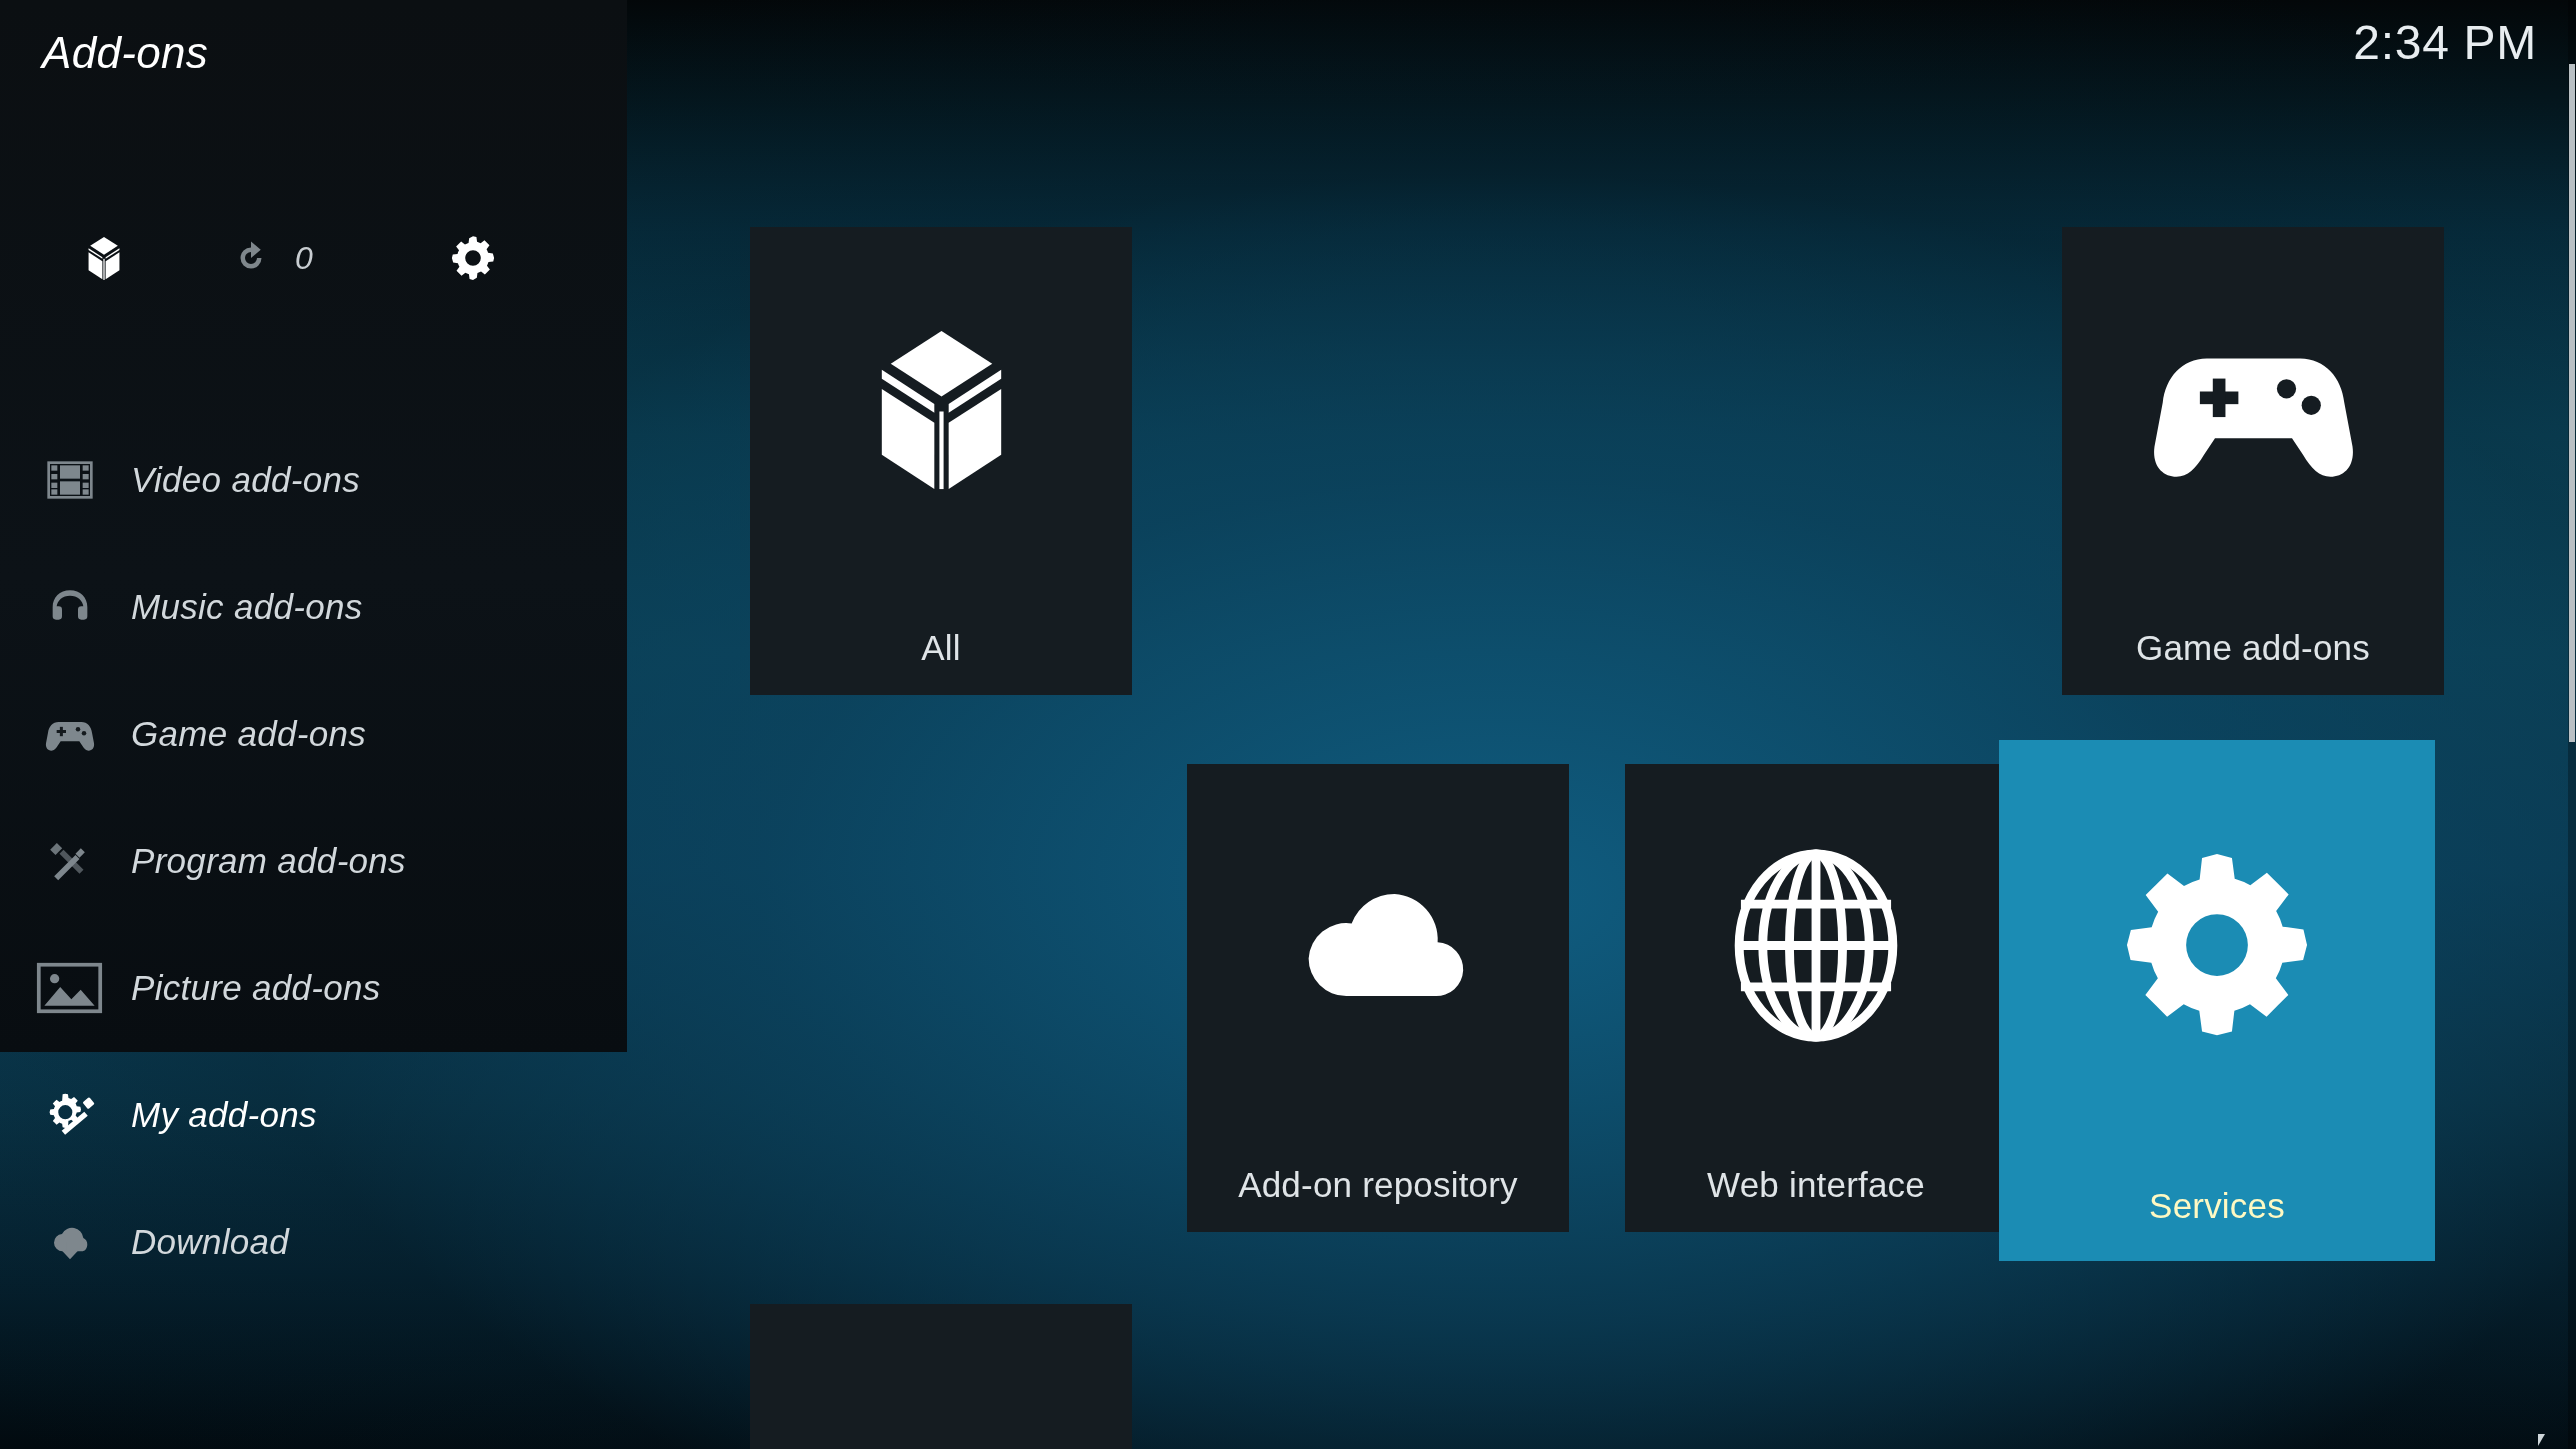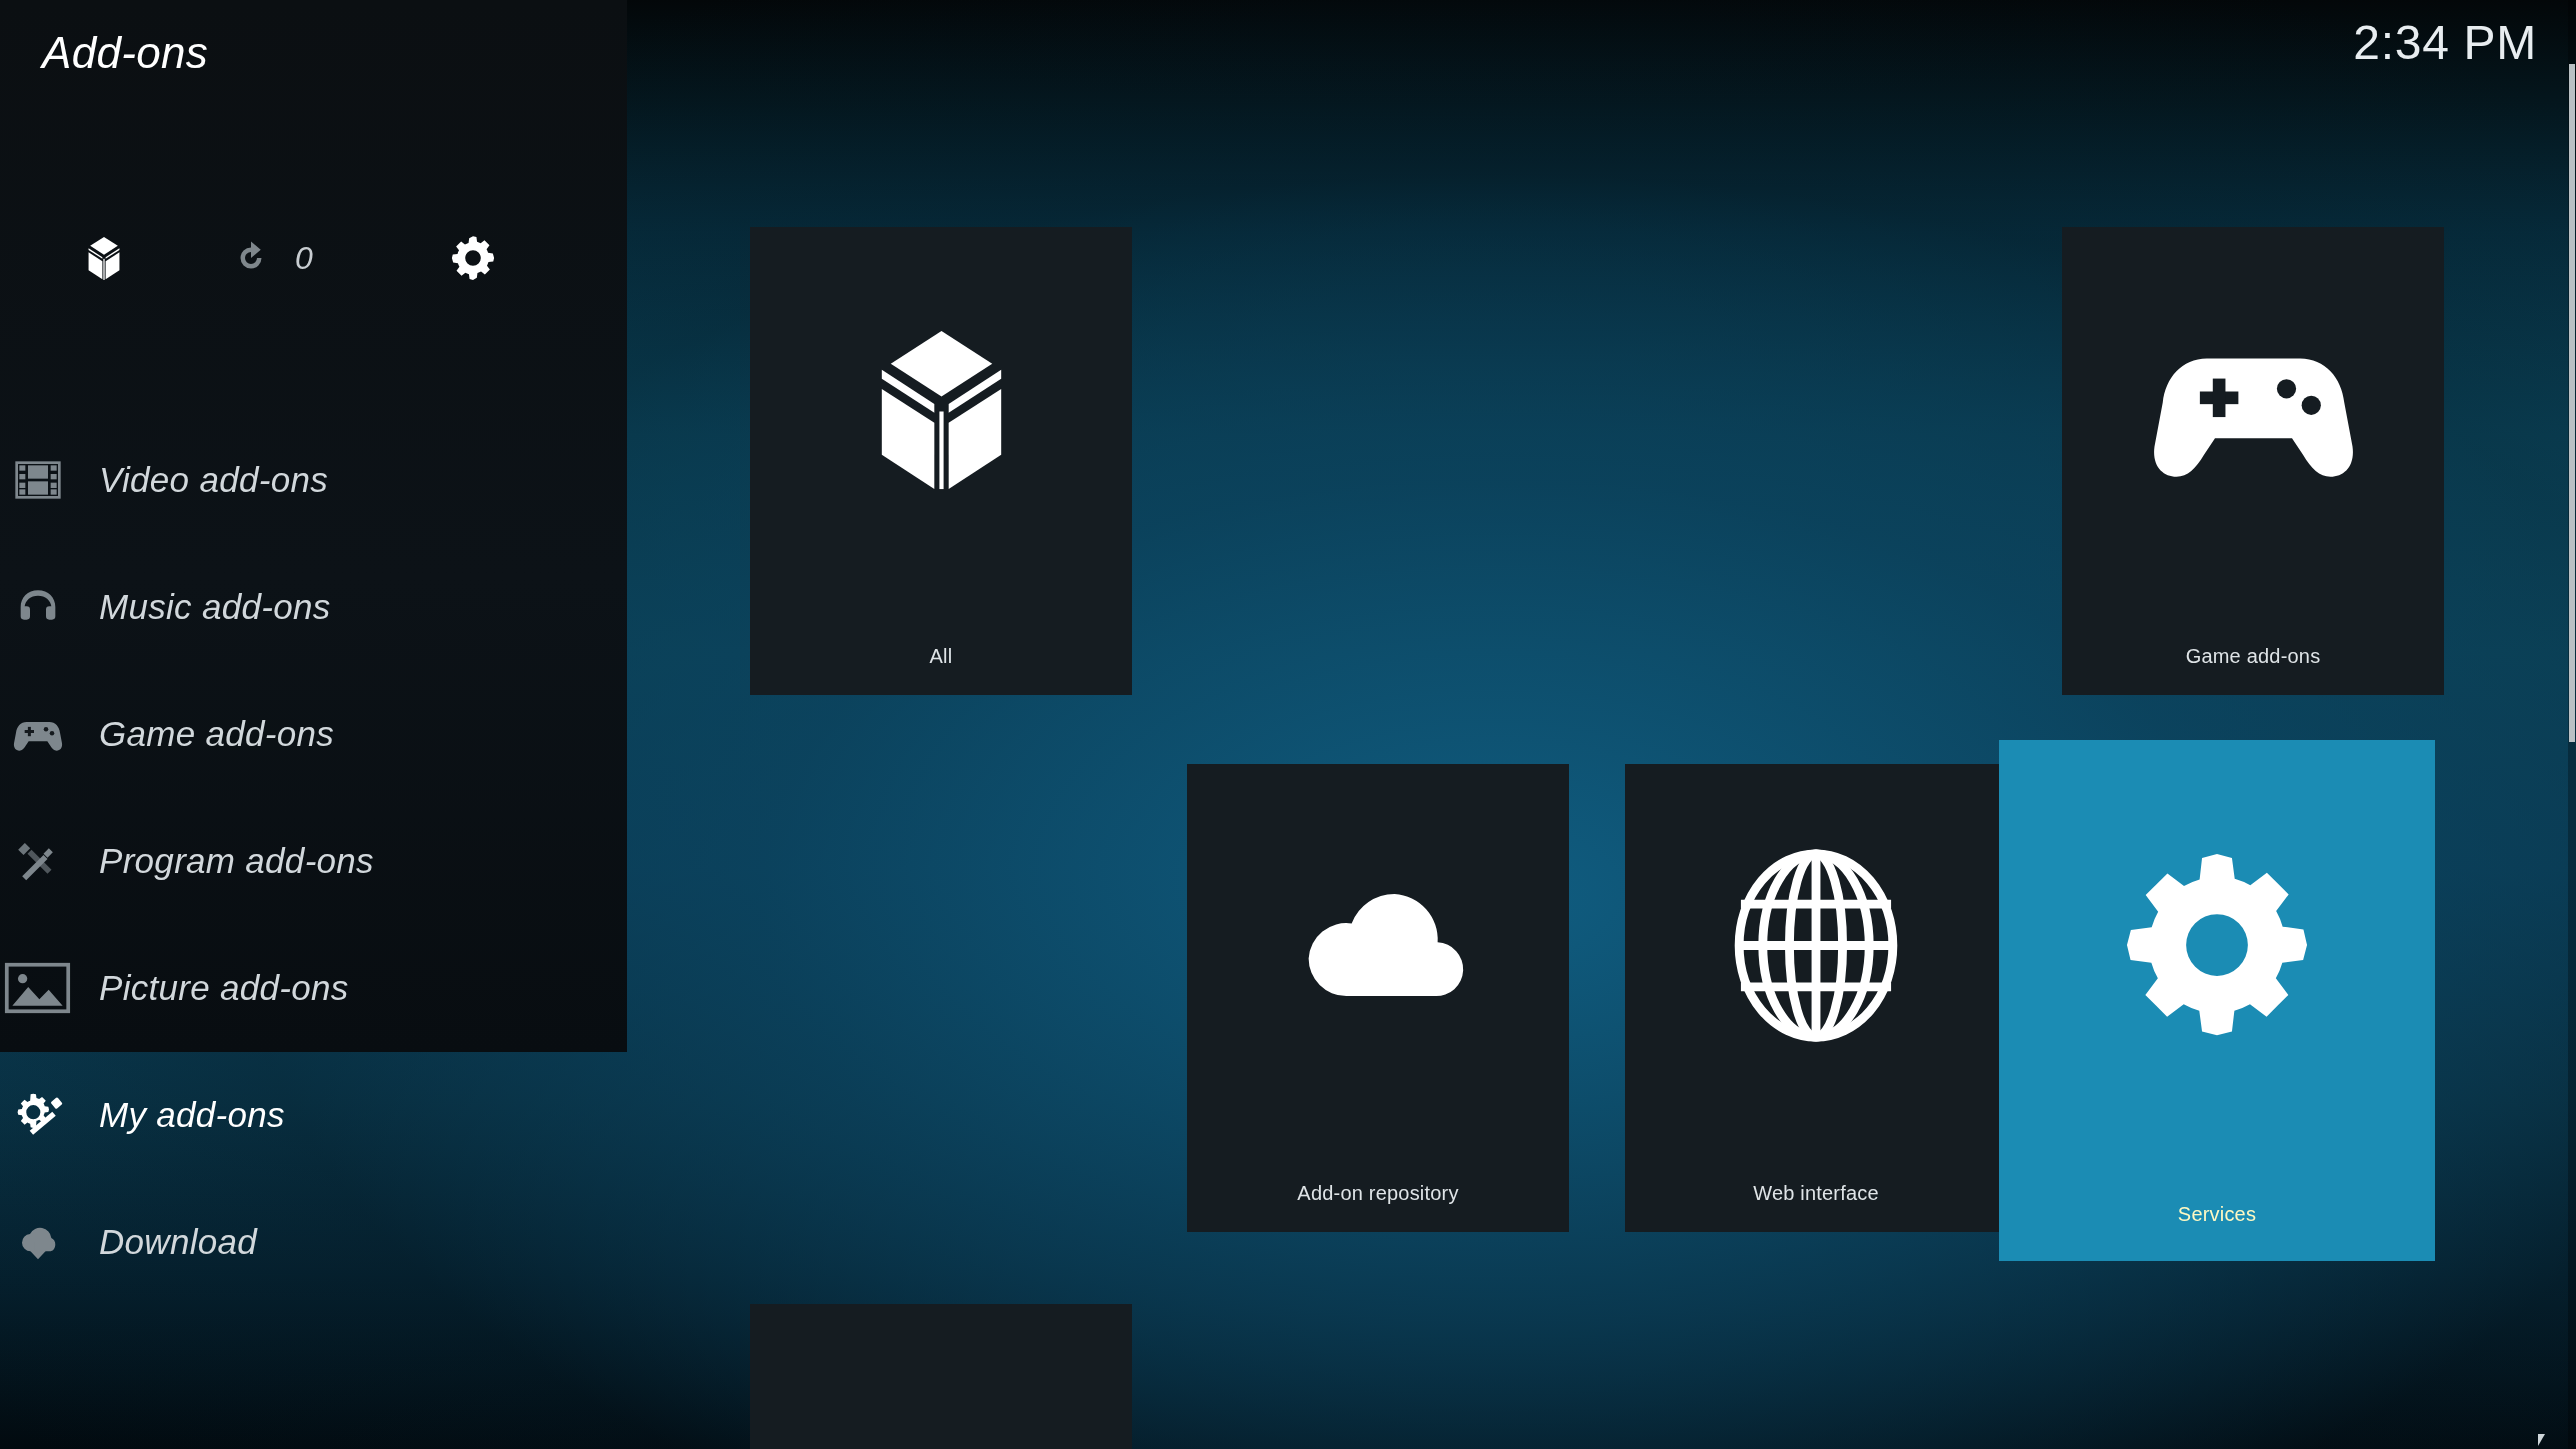--- a/index.html
+++ b/index.html
@@ -93,21 +93,21 @@
     position: absolute;
     left: 0;
     top: 416px;
     width: 627px;
   }
   .menu-item {
     position: relative;
     height: 127px;
     display: flex;
     align-items: center;
-    padding-left: 4px;
+    padding-left: 36px;
     box-sizing: border-box;
   }
   .menu-icon {
     width: 67px;
     min-width: 67px;
     height: 60px;
     display: flex;
     align-items: center;
     justify-content: center;
     margin-right: 28px;
@@ -147,21 +147,21 @@
     align-items: center;
     justify-content: center;
   }
   .tile .tile-icon svg { fill: #ffffff; }
   .tile .tile-label {
     position: absolute;
     left: 0;
     bottom: 27px;
     width: 100%;
     text-align: center;
-    font-size: 20px;
+    font-size: 35px;
     color: #dfe4e7;
     letter-spacing: 0.2px;
     white-space: nowrap;
     overflow: hidden;
     text-overflow: ellipsis;
   }
   .tile.selected {
     background: #1b8cb4;
   }
   .tile.selected .tile-label { color: #fef9c3; }

